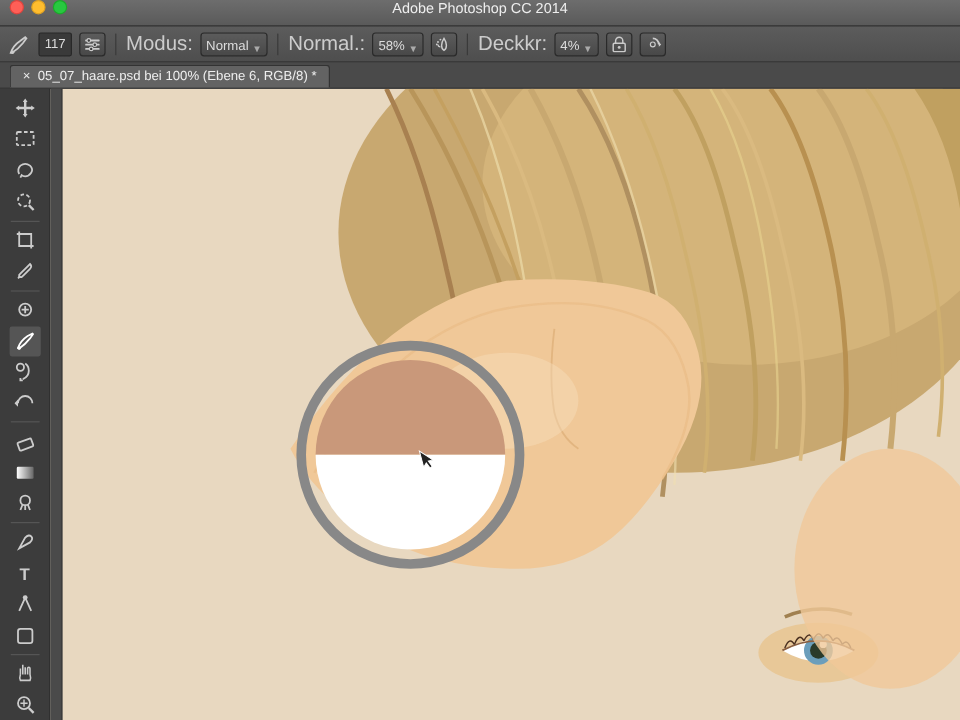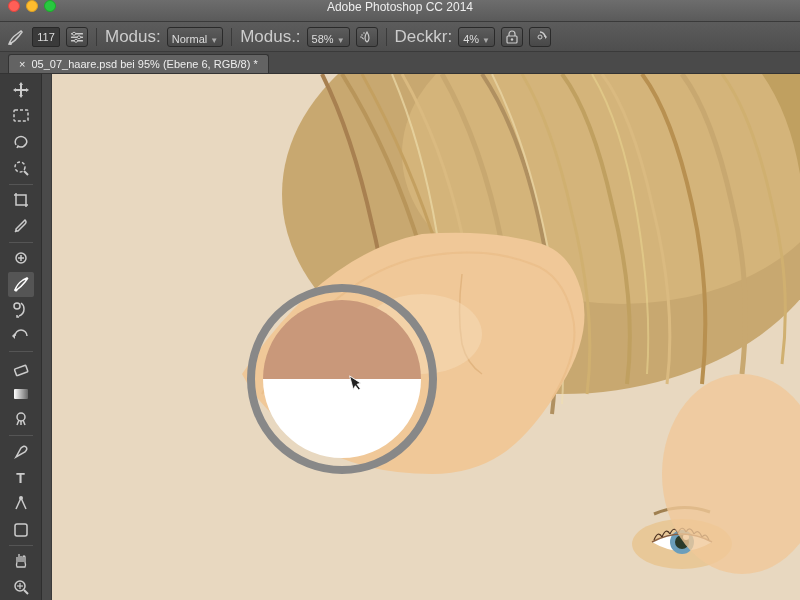--- a/index.html
+++ b/index.html
@@ -263,21 +263,21 @@
   <div class="options-separator"></div>
 
   <span class="options-label">Modus:</span>
   <div class="options-dropdown">
     <span>Normal</span>
     <span class="arrow">▼</span>
   </div>
 
   <div class="options-separator"></div>
 
-  <span class="options-label">Modus.:</span>
+  <span class="options-label">Normal.:</span>
   <div class="options-dropdown">
     <span>58%</span>
     <span class="arrow">▼</span>
   </div>
 
   <div class="options-icon-btn">
     <svg width="14" height="14" viewBox="0 0 14 14">
       <path d="M7 2 Q9 5 9 8 Q9 11 7 12 Q5 11 5 8 Q5 5 7 2Z" fill="none" stroke="#ccc" stroke-width="1.2"></path>
       <path d="M4 9 Q2 9 2 7" stroke="#ccc" stroke-width="1" fill="none"></path>
       <circle cx="2" cy="5" r="0.8" fill="#ccc"></circle>
@@ -307,21 +307,21 @@
       <path d="M7 2 A5 5 0 0 1 12 7" fill="none" stroke="#ccc" stroke-width="1.5"></path>
       <polygon points="12,5 12,9 14,7" fill="#ccc"></polygon>
       <circle cx="7" cy="7" r="2" fill="none" stroke="#ccc" stroke-width="1"></circle>
     </svg>
   </div>
 </div>
 
 <div id="tab-bar">
   <div id="active-tab">
     <span>×</span>
-    <span>05_07_haare.psd bei 95% (Ebene 6, RGB/8) *</span>
+    <span>05_07_haare.psd bei 100% (Ebene 6, RGB/8) *</span>
   </div>
 </div>
 
 <div id="main-layout">
 
   <div id="toolbar">
 
     <div class="tool-btn">
       <svg width="18" height="18" viewBox="0 0 18 18">
           <path d="M9 1 L11 4 L10 4 L10 8 L14 8 L14 7 L17 9 L14 11 L14 10 L10 10 L10 14 L11 14 L9 17 L7 14 L8 14 L8 10 L4 10 L4 11 L1 9 L4 7 L4 8 L8 8 L8 4 L7 4 Z" fill="#ccc" stroke="none"></path>

